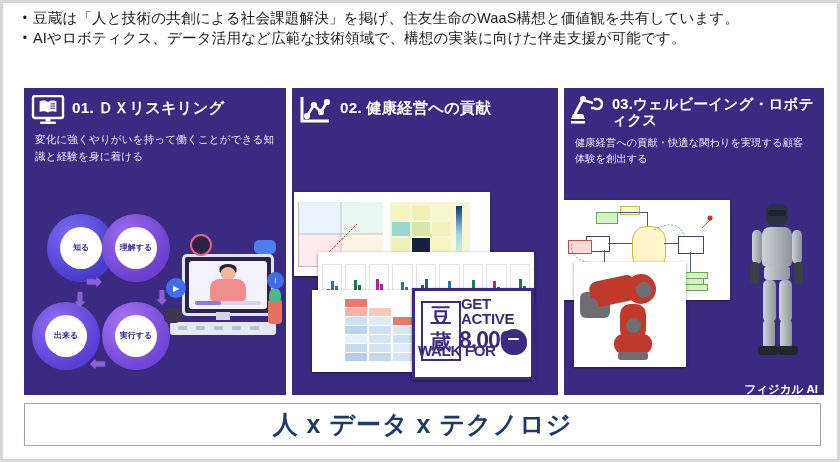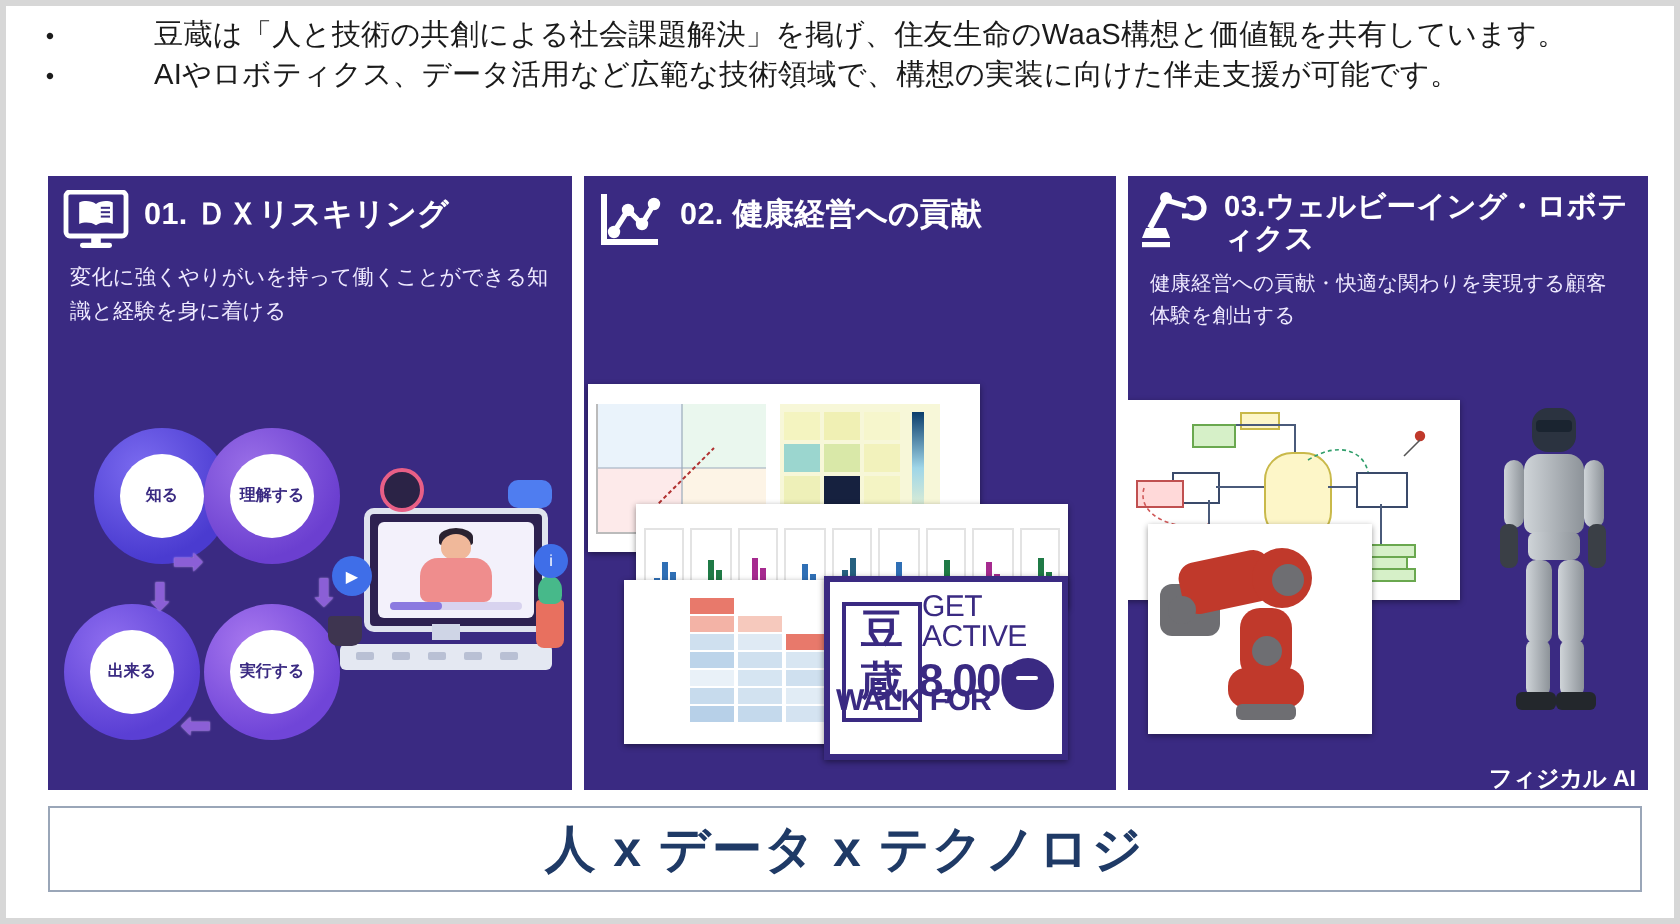--- a/index.html
+++ b/index.html
@@ -15,21 +15,21 @@
   }
 
   
   .bullets{position:absolute;left:14px;top:6px;width:812px;}
   .bullet{
     display:flex;align-items:flex-start;
     font-size:14.6px;line-height:1.33;color:#1b1b1b;
     margin-bottom:1px;letter-spacing:.1px;
   }
   .bullet .dot{width:16px;flex:0 0 16px;text-align:center;font-size:12px;line-height:1.5;}
-  .bullet .btxt{flex:1;margin-left:44px;}
+  .bullet .btxt{flex:1;}
 
   
   .cards{position:absolute;left:21px;top:85px;width:840px;height:307px;display:flex;gap:6px;}
   .card{position:relative;background:#3a2a82;overflow:hidden;}
   .card.c1{width:262px;}
   .card.c2{width:266px;}
   .card.c3{width:260px;}
 
   .card-head{position:relative;padding:7px 7px 0 7px;}
   .head-row{display:flex;align-items:flex-start;gap:7px;}
@@ -95,21 +95,21 @@
   .heat{position:absolute;left:96px;top:10px;width:80px;height:64px;background:#f7f7d8;}
   .heat i{position:absolute;display:block;}
   .histrow{position:absolute;left:4px;top:12px;right:4px;height:34px;display:flex;gap:3px;}
   .hist{flex:1;background:#fff;border:.5px solid #e3e3e3;position:relative;}
   .hist b{position:absolute;bottom:0;width:3px;display:block;}
   .corr{position:absolute;left:4px;top:8px;width:150px;height:68px;}
   .corr i{position:absolute;display:block;border:.4px solid #fff;}
   .poster{position:absolute;left:0;top:0;right:0;bottom:0;padding:3px;}
   .mamez{position:absolute;left:6px;top:10px;width:36px;height:56px;border:2px solid #3a2a82;
           color:#3a2a82;font-weight:bold;font-size:21px;line-height:26px;text-align:center;}
-  .getact{position:absolute;left:46px;top:6px;color:#3a2a82;font-weight:normal;
+  .getact{position:absolute;left:46px;top:6px;color:#3a2a82;font-weight:bold;
           font-size:15px;line-height:.98;text-align:left;letter-spacing:-.3px;}
   .eight{position:absolute;left:44px;top:36px;color:#3a2a82;font-weight:bold;font-size:23px;letter-spacing:-1px;}
   .walk{position:absolute;left:3px;bottom:18px;color:#3a2a82;font-weight:bold;font-size:15px;letter-spacing:-.3px;}
   .wb{position:absolute;left:3px;bottom:2px;color:#3a2a82;font-weight:bold;font-size:15px;letter-spacing:-.3px;}
   .bean{position:absolute;right:4px;bottom:22px;width:26px;height:26px;border-radius:50% 50% 45% 45%;background:#3a2a82;}
   .bean:before{content:"";position:absolute;left:7px;top:9px;width:11px;height:2px;background:#fff;border-radius:1px;}
 
   
   .art3{position:absolute;left:0;top:112px;width:260px;height:195px;}
   .diagram{position:absolute;left:-6px;top:0;width:172px;height:100px;background:#fff;

